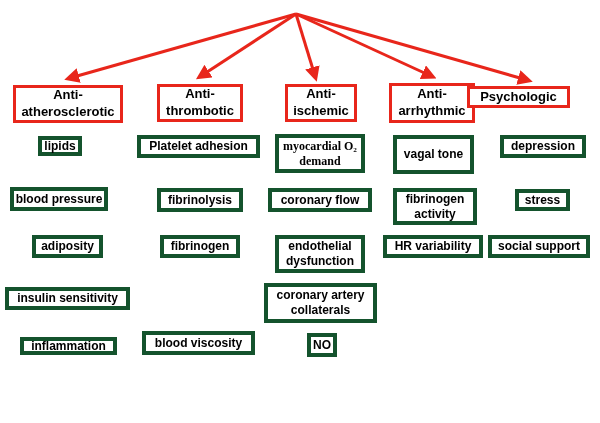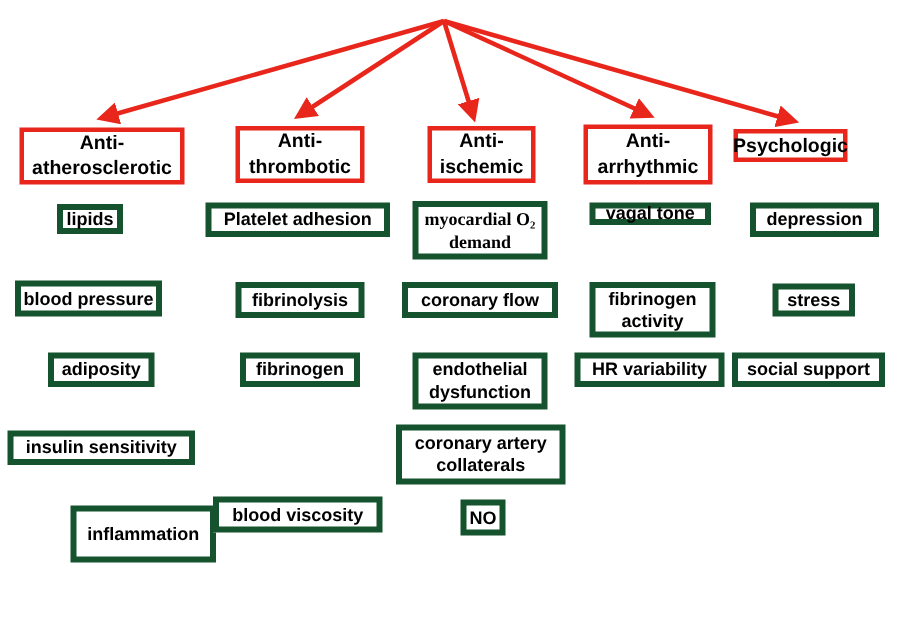--- a/index.html
+++ b/index.html
@@ -73,40 +73,40 @@
   </svg>
 
   <div class="box hdr" style="left:13px; top:85px; width:110px; height:38px;">Anti-
 atherosclerotic</div>
   <div class="box hdr" style="left:157px; top:84px; width:86px; height:38px;">Anti-
 thrombotic</div>
   <div class="box hdr" style="left:285px; top:84px; width:72px; height:38px;">Anti-
 ischemic</div>
   <div class="box hdr" style="left:389px; top:83px; width:86px; height:40px;">Anti-
 arrhythmic</div>
-  <div class="box hdr" style="left:489px; top:86px; width:76px; height:22px;">Psychologic</div>
+  <div class="box hdr" style="left:467px; top:86px; width:103px; height:22px;">Psychologic</div>
 
   <div class="box node" style="left:38px; top:136px; width:44px; height:20px;">lipids</div>
   <div class="box node" style="left:10px; top:187px; width:98px; height:24px;">blood pressure</div>
   <div class="box node" style="left:32px; top:235px; width:71px; height:23px;text-align:right;">adiposity</div>
   <div class="box node" style="left:5px; top:287px; width:125px; height:23px;">insulin sensitivity</div>
-  <div class="box node" style="left:20px; top:337px; width:97px; height:38px;margin-left:27px;">inflammation</div>
+  <div class="box node" style="left:20px; top:337px; width:97px; height:18px;">inflammation</div>
 
   <div class="box node" style="left:137px; top:135px; width:123px; height:23px;">Platelet adhesion</div>
   <div class="box node" style="left:157px; top:188px; width:86px; height:24px;">fibrinolysis</div>
   <div class="box node" style="left:160px; top:235px; width:80px; height:23px;">fibrinogen</div>
   <div class="box node" style="left:142px; top:283px; width:113px; height:24px;margin-top:48px;">blood viscosity</div>
 
   <div class="box node" style="left:275px; top:134px; width:90px; height:39px;font-family:Liberation Serif, serif;">myocardial O₂ demand</div>
   <div class="box node" style="left:268px; top:188px; width:104px; height:24px;">coronary flow</div>
   <div class="box node" style="left:275px; top:235px; width:90px; height:38px;">endothelial dysfunction</div>
   <div class="box node" style="left:264px; top:283px; width:113px; height:40px;">coronary artery collaterals</div>
   <div class="box node" style="left:307px; top:333px; width:30px; height:24px;">NO</div>
 
-  <div class="box node" style="left:393px; top:135px; width:81px; height:15px;">vagal tone</div>
+  <div class="box node" style="left:393px; top:135px; width:81px; height:39px;">vagal tone</div>
   <div class="box node" style="left:393px; top:188px; width:84px; height:37px;">fibrinogen activity</div>
   <div class="box node" style="left:383px; top:235px; width:100px; height:23px;">HR variability</div>
 
   <div class="box node" style="left:500px; top:135px; width:86px; height:23px;">depression</div>
   <div class="box node" style="left:515px; top:189px; width:55px; height:22px;">stress</div>
   <div class="box node" style="left:488px; top:235px; width:102px; height:23px;">social support</div>
 
 
 </div>
 

